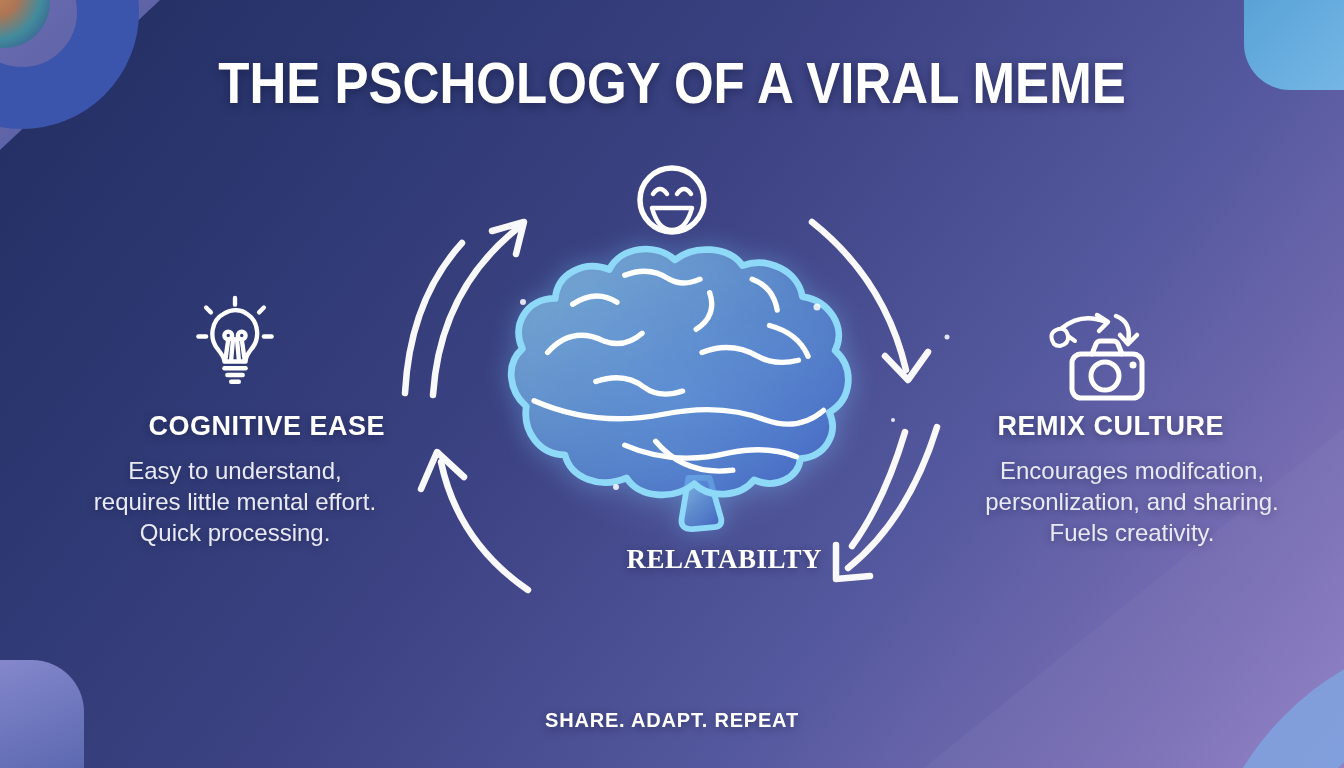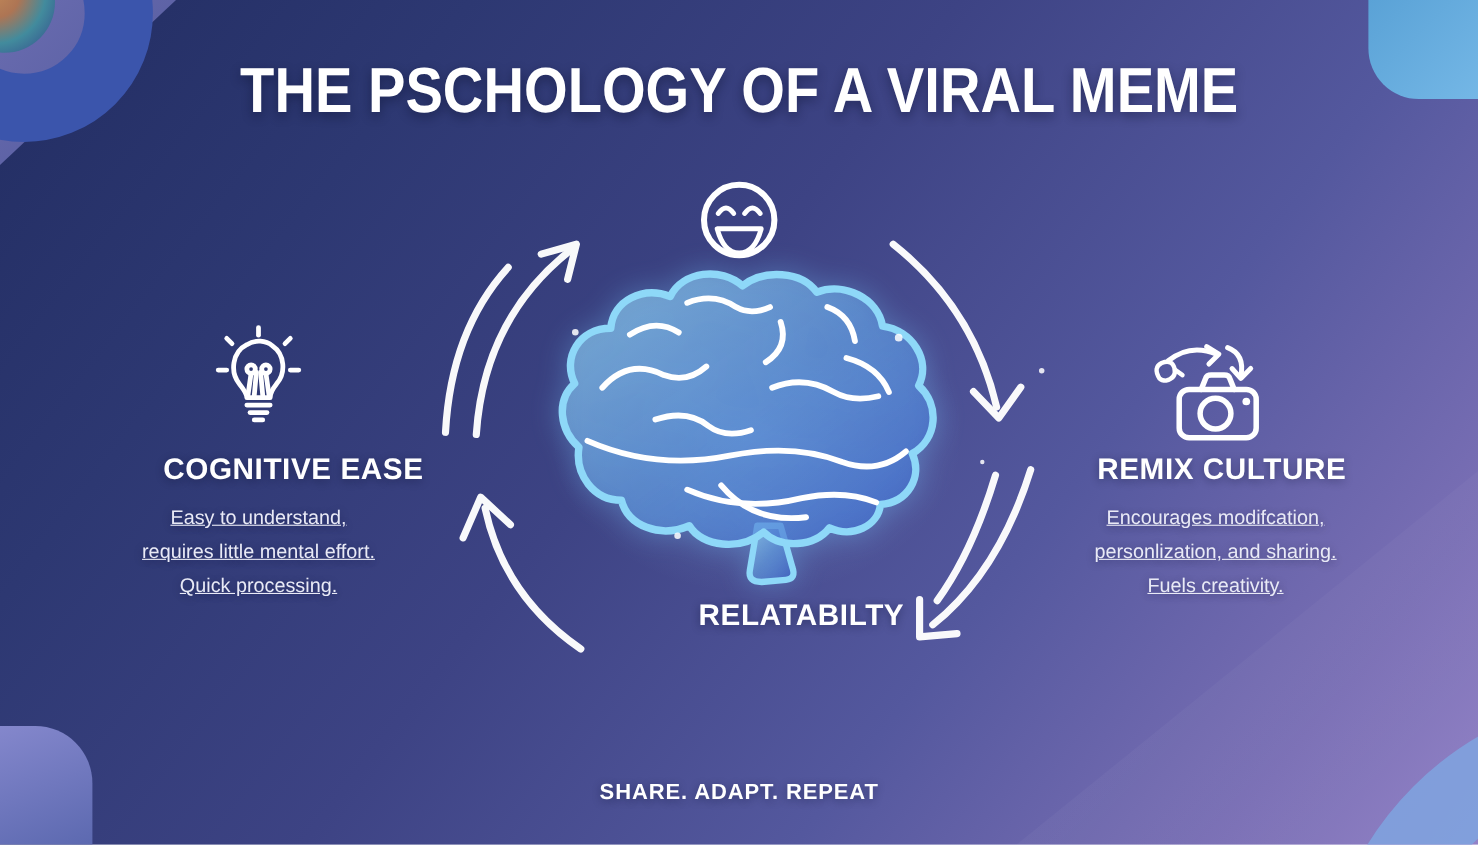--- a/index.html
+++ b/index.html
@@ -25,22 +25,22 @@
   
   .brain-glow{left:428px;top:196px;width:520px;height:400px;
     background:radial-gradient(closest-side,rgba(150,200,255,0.30),rgba(150,200,255,0) 72%);}
   
   .title{position:absolute;left:0;top:49px;width:100%;text-align:center;color:#ffffff;
     font-size:58px;font-weight:800;letter-spacing:0px;white-space:nowrap;
     transform:scaleX(.88);transform-origin:50% 50%;
     text-shadow:0 3px 10px rgba(10,15,45,.45);}
   .heading{position:absolute;text-align:right;color:#ffffff;font-weight:800;font-size:27px;
     letter-spacing:.5px;text-shadow:0 2px 8px rgba(10,15,45,.4);}
-  .bodytext{position:absolute;text-align:center;color:#e9eaf6;font-size:18px;line-height:31px;
-    white-space:pre-line;text-shadow:0 2px 8px rgba(10,15,45,.35);text-decoration:underline;}
+  .bodytext{position:absolute;text-align:center;color:#e9eaf6;font-size:24px;line-height:31px;
+    white-space:pre-line;text-shadow:0 2px 8px rgba(10,15,45,.35);}
   .footer{position:absolute;left:512px;top:709px;width:320px;text-align:center;color:#ffffff;
     font-weight:700;font-size:20px;letter-spacing:.8px;text-shadow:0 2px 8px rgba(10,15,45,.4);}
   svg{position:absolute;overflow:visible;}
   .icon-stroke{stroke:#ffffff;fill:none;stroke-linecap:round;stroke-linejoin:round;}
   #brain-svg{filter:drop-shadow(0 0 12px rgba(120,200,255,.40));}
 </style>
 </head>
 <body>
 
 <div id="canvas">
@@ -154,35 +154,35 @@
       <path d="M 80 17 L 85 12"></path>
       <path d="M 25 42 L 17 42"></path>
       <path d="M 85 42 L 93 42"></path>
     </g>
   </svg>
   <div class="heading" style="left:85px;top:411px;width:300px;">COGNITIVE EASE</div>
   <div class="bodytext" style="left:85px;top:455px;width:300px;">Easy to understand,
 requires little mental effort.
 Quick processing.</div>
 
-  <div class="heading" style="left:522px;top:544px;width:300px;">RELATABILTY</div>
+  <div class="heading" style="left:522px;top:544px;width:300px;font-family:Liberation Serif, serif;">RELATABILTY</div>
   <div class="footer">SHARE. ADAPT. REPEAT</div>
 
   <svg style="left:1042px;top:306px;" width="124" height="110" viewBox="0 0 124 110">
     <g class="icon-stroke" stroke-width="5">
       <rect x="30" y="48" width="70" height="44" rx="9"></rect>
       <path d="M 50 48 L 54 38 Q 55 35 59 35 L 71 35 Q 75 35 76 38 L 80 48"></path>
       <circle cx="63" cy="70" r="14"></circle>
       <circle cx="91" cy="59" r="3.5" fill="#ffffff" stroke="none"></circle>
       <path d="M 20 22 Q 40 6 64 16" stroke-width="4.5"></path>
       <path d="M 55 9 L 66 16 L 57 25" stroke-width="4.5"></path>
       <path d="M 74 10 Q 90 16 86 36" stroke-width="4.5"></path>
       <path d="M 78 29 L 86 38 L 95 29" stroke-width="4.5"></path>
       <path d="M 12 38 Q 6 28 14 24 Q 24 20 26 30 Q 27 38 18 40 Q 14 40 12 38 Z" stroke-width="4"></path>
       <path d="M 26 30 L 33 35" stroke-width="4"></path>
     </g>
   </svg>
   <div class="heading" style="left:924px;top:411px;width:300px;">REMIX CULTURE</div>
-  <div class="bodytext" style="left:955px;top:455px;width:300px;">Encourages modifcation,
+  <div class="bodytext" style="left:982px;top:455px;width:300px;">Encourages modifcation,
 personlization, and sharing.
 Fuels creativity.</div>
 
 </div>
 
 </body></html>

